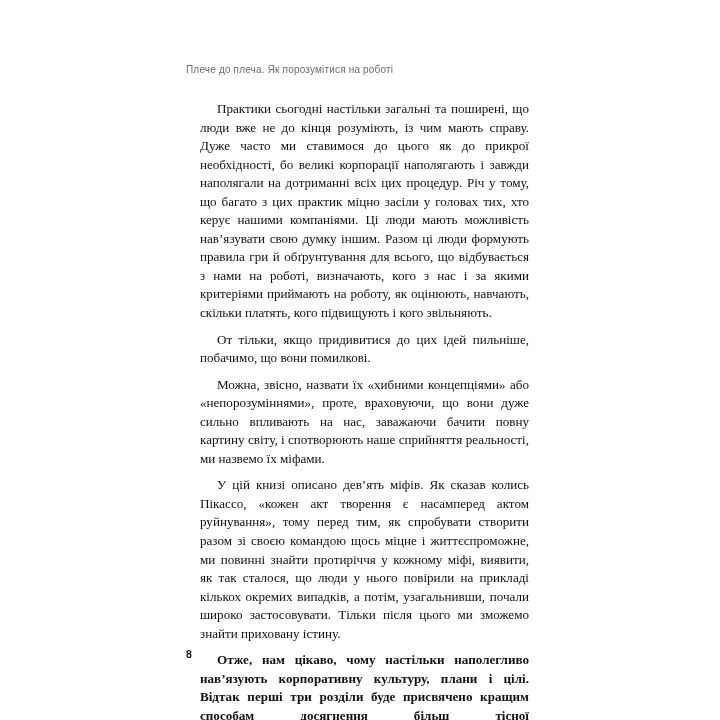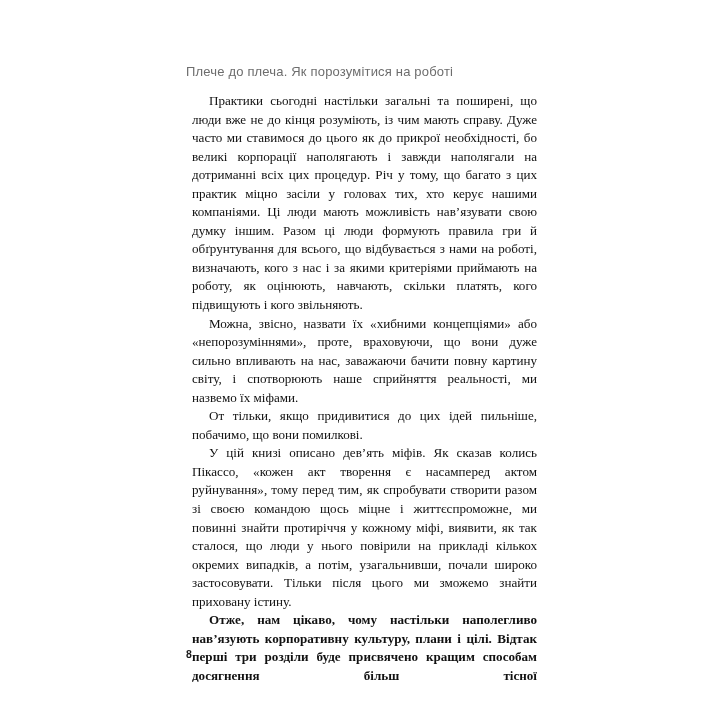--- a/index.html
+++ b/index.html
@@ -22,36 +22,36 @@
     box-sizing: border-box;
   }
 
   
   .running-head {
     position: absolute;
     left: 186px;
     top: 64px;
     width: 352px;
     font-family: "Liberation Sans", "DejaVu Sans", sans-serif;
-    font-size: 13px;
+    font-size: 10px;
     letter-spacing: 0.18px;
     color: #6d6d6d;
     white-space: nowrap;
   }
 
   
   .text-column {
     position: absolute;
     left: 192px;
     top: 92px;
     width: 345px;
   }
 
   .para {
-    margin: 0;
+    margin: 8px;
     text-align: justify;
     text-justify: inter-word;
     text-indent: 17px;
     font-size: 13.1px;
     line-height: 18.55px;
     color: #111111;
     hyphens: manual;
     -webkit-hyphens: manual;
     word-spacing: 0px;
   }
@@ -74,21 +74,21 @@
 </style>
 </head>
 <body>
 
 <div class="page">
 
   <div class="running-head">Плече до плеча. Як порозумітися на роботі</div>
 
   <div class="text-column">
     <p class="para">Практики сьогодні настільки загальні та поширені, що люди вже не до кінця розуміють, із чим мають справу. Дуже часто ми ставимося до цього як до прикрої необхідності, бо великі корпорації наполягають і завжди наполягали на дотриманні всіх цих процедур. Річ у тому, що багато з цих практик міцно засіли у головах тих, хто керує нашими компаніями. Ці люди мають можливість нав’язувати свою думку іншим. Разом ці люди формують правила гри й обґрунтування для всього, що відбувається з нами на роботі, визначають, кого з нас і за якими критеріями приймають на роботу, як оцінюють, навчають, скільки платять, кого підвищують і кого звільняють.</p>
+    <p class="para">От тільки, якщо придивитися до цих ідей пильніше, побачимо, що вони помилкові.</p>
     <p class="para">Можна, звісно, назвати їх «хибними концепціями» або «непорозуміннями», проте, враховуючи, що вони дуже сильно впливають на нас, заважаючи бачити повну картину світу, і спотворюють наше сприйняття реальності, ми назвемо їх міфами.</p>
-    <p class="para">От тільки, якщо придивитися до цих ідей пильніше, побачимо, що вони помилкові.</p>
     <p class="para">У цій книзі описано дев’ять міфів. Як сказав колись Пікассо, «кожен акт творення є насамперед актом руйнування», тому перед тим, як спробувати створити разом зі своєю командою щось міцне і життєспроможне, ми повинні знайти протиріччя у кожному міфі, виявити, як так сталося, що люди у нього повірили на прикладі кількох окремих випадків, а потім, узагальнивши, почали широко застосовувати. Тільки після цього ми зможемо знайти приховану істину.</p>
     <p class="para justify-all">Отже, нам цікаво, чому настільки наполегливо нав’язують корпоративну культуру, плани і цілі. Відтак перші три розділи буде присвячено кращим способам досягнення більш тісної</p>
   </div>
 
   <div class="page-number">8</div>
 
 </div>
 
 </body></html>

